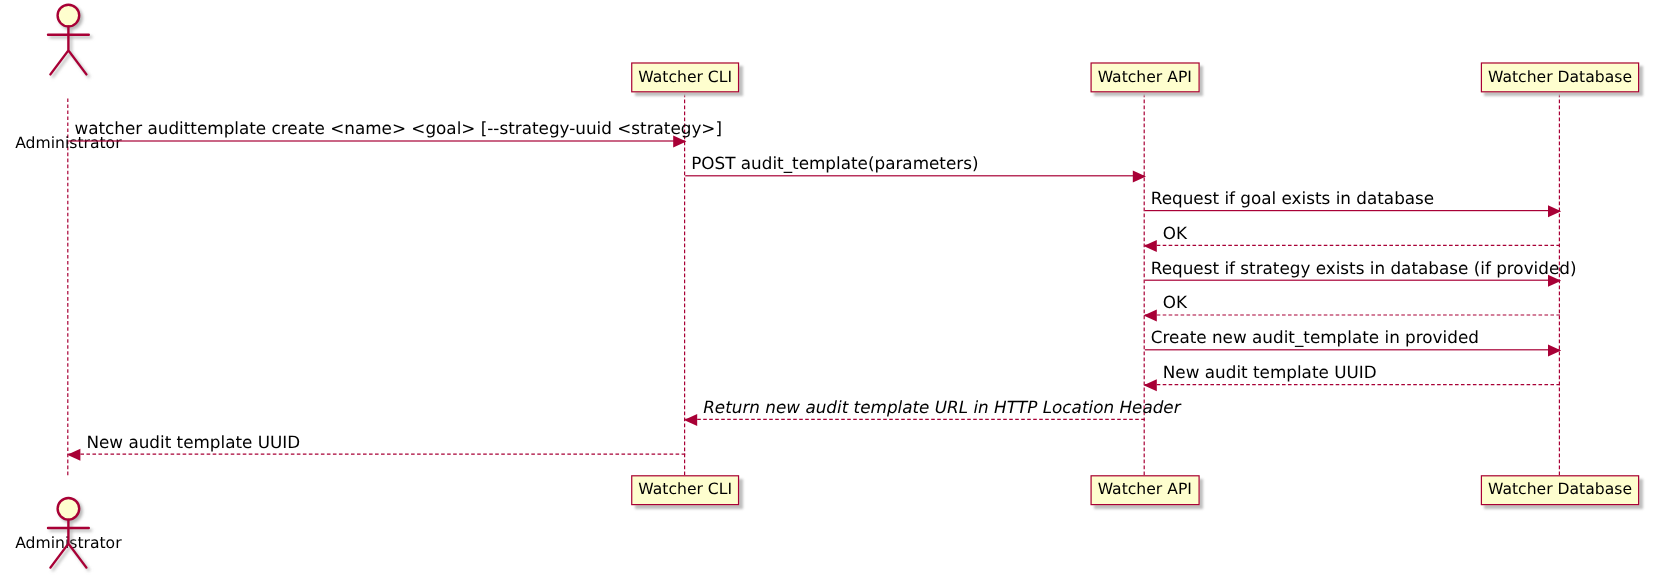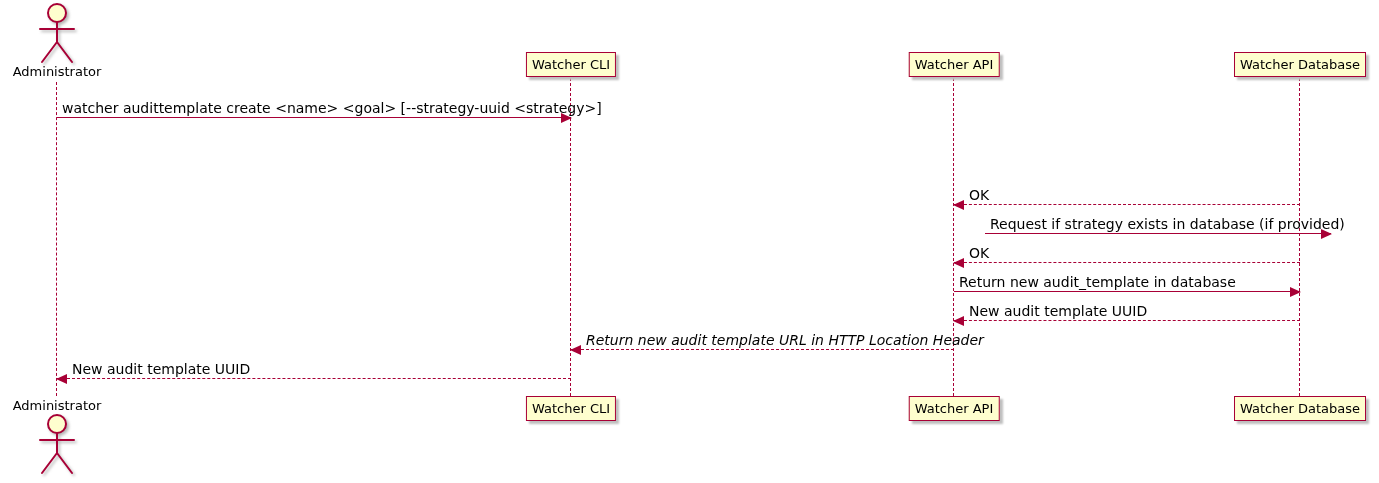--- a/index.html
+++ b/index.html
@@ -8,21 +8,21 @@
     font-family:"DejaVu Sans","Liberation Sans",sans-serif;color:var(--text,#000);
     overflow:hidden;
   }
   .lifeline{position:absolute;width:0;border-left:1px dashed var(--accent,#A80036);}
   .pbox{
     position:absolute;transform:translateX(-50%);
     background:var(--pfill,#FEFECE);border:1.5px solid var(--accent,#A80036);
     padding:4px 5px;font-size:13px;line-height:15px;white-space:nowrap;
     box-shadow:3px 3px 2px var(--shadow,#BFBFBF);
   }
-  .actor-label{position:absolute;transform:translateX(-50%);font-size:13px;line-height:15px;white-space:nowrap;}
+  .actor-label{position:absolute;transform:translateX(-50%);font-size:13px;line-height:15px;white-space:nowrap;margin-top:48px;}
   .actor-figure{position:absolute;filter:drop-shadow(2.5px 2.5px 1.5px rgba(120,120,120,0.55));}
   .msg{position:absolute;}
   .msg-label{position:absolute;bottom:3px;font-size:14px;line-height:14px;white-space:nowrap;}
   .msg-line{position:absolute;left:0;right:0;bottom:0;height:0;}
   .msg-line.solid{border-top:1px solid var(--accent,#A80036);}
   .msg-line.dashed{border-top:1px dashed var(--accent,#A80036);}
   .arr{position:absolute;width:0;height:0;bottom:-5px;}
   .arr.right{right:-1px;border-top:5px solid transparent;border-bottom:5px solid transparent;border-left:11px solid var(--accent,#A80036);}
   .arr.left{left:-1px;border-top:5px solid transparent;border-bottom:5px solid transparent;border-right:11px solid var(--accent,#A80036);}
 </style>
@@ -48,37 +48,47 @@
     <div class="pbox" style="left: 954px; top: 52px;">Watcher API</div>
     <div class="pbox" style="left: 954px; top: 396px;">Watcher API</div>
     <div class="lifeline" style="left: 1299px; top: 78px; height: 318px;"></div>
     <div class="pbox" style="left: 1300px; top: 52px;">Watcher Database</div>
     <div class="pbox" style="left: 1300px; top: 396px;">Watcher Database</div>
     <div class="msg" style="left: 57px; top: 100px; width: 514px; height: 18px;">
       <div class="msg-label" style="left: 5px;">watcher audittemplate create &lt;name&gt; &lt;goal&gt; [--strategy-uuid &lt;strategy&gt;]</div>
       <div class="msg-line solid"></div>
       <div class="arr right"></div>
     </div>
+    <div class="msg" style="left: 571px; top: 129px; width: 383px; height: 18px;">
+      <div class="msg-label" style="left: 5px;">POST audit_template(parameters)</div>
+      <div class="msg-line solid"></div>
+      <div class="arr right"></div>
+    </div>
+    <div class="msg" style="left: 954px; top: 158px; width: 346px; height: 18px;">
+      <div class="msg-label" style="left: 5px;">Request if goal exists in database</div>
+      <div class="msg-line solid"></div>
+      <div class="arr right"></div>
+    </div>
     <div class="msg" style="left: 954px; top: 187px; width: 346px; height: 18px;">
       <div class="msg-label" style="left: 15px;">OK</div>
       <div class="msg-line dashed"></div>
       <div class="arr left"></div>
     </div>
-    <div class="msg" style="left: 954px; top: 216px; width: 346px; height: 18px; margin-left: 31px;">
+    <div class="msg" style="left: 954px; top: 216px; width: 346px; height: 18px;">
       <div class="msg-label" style="left: 5px;">Request if strategy exists in database (if provided)</div>
       <div class="msg-line solid"></div>
       <div class="arr right"></div>
     </div>
     <div class="msg" style="left: 954px; top: 245px; width: 346px; height: 18px;">
       <div class="msg-label" style="left: 15px;">OK</div>
       <div class="msg-line dashed"></div>
       <div class="arr left"></div>
     </div>
     <div class="msg" style="left: 954px; top: 274px; width: 346px; height: 18px;">
-      <div class="msg-label" style="left: 5px;">Return new audit_template in database</div>
+      <div class="msg-label" style="left: 5px;">Create new audit_template in provided</div>
       <div class="msg-line solid"></div>
       <div class="arr right"></div>
     </div>
     <div class="msg" style="left: 954px; top: 303px; width: 346px; height: 18px;">
       <div class="msg-label" style="left: 15px;">New audit template UUID</div>
       <div class="msg-line dashed"></div>
       <div class="arr left"></div>
     </div>
     <div class="msg" style="left: 571px; top: 332px; width: 383px; height: 18px;">
       <div class="msg-label" style="left: 15px; font-style: italic;">Return new audit template URL in HTTP Location Header</div>

